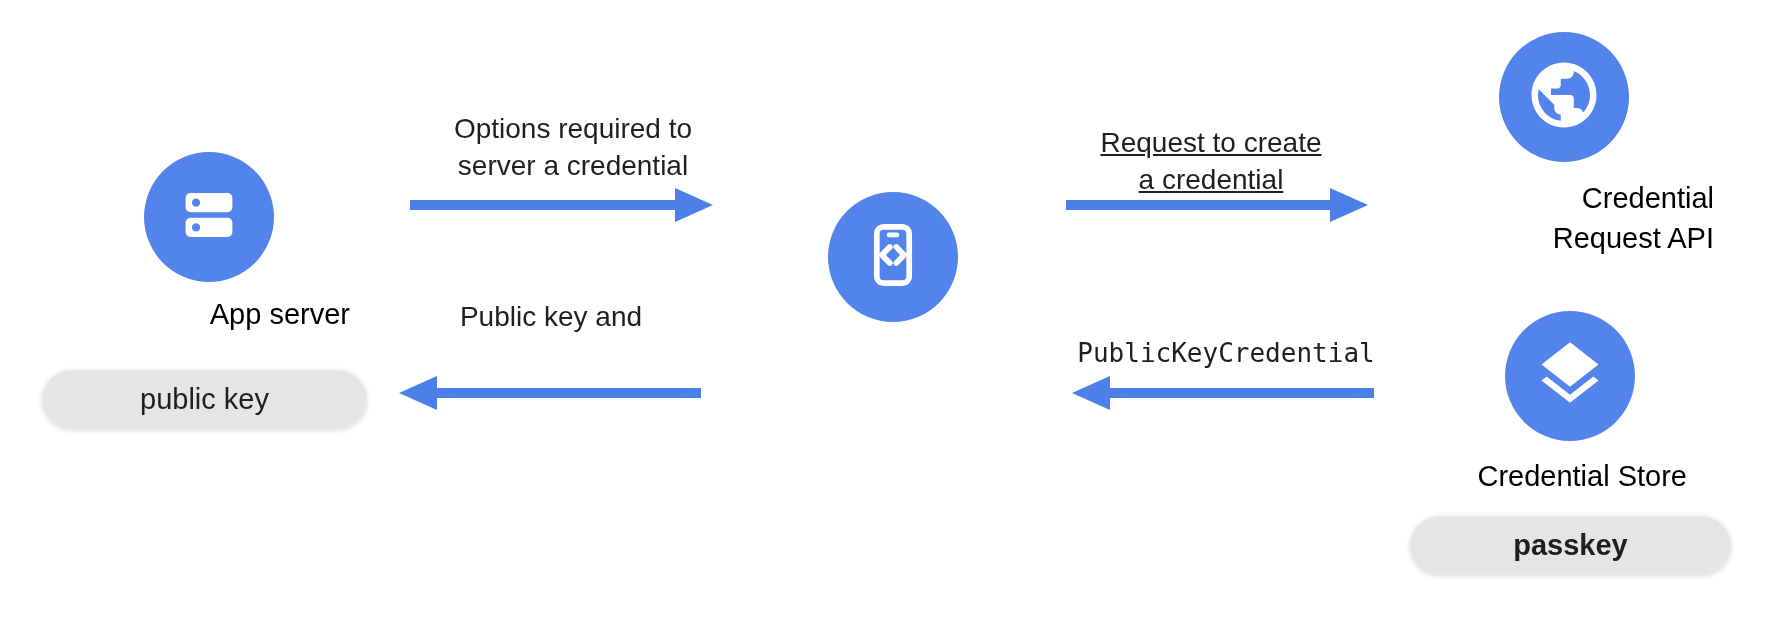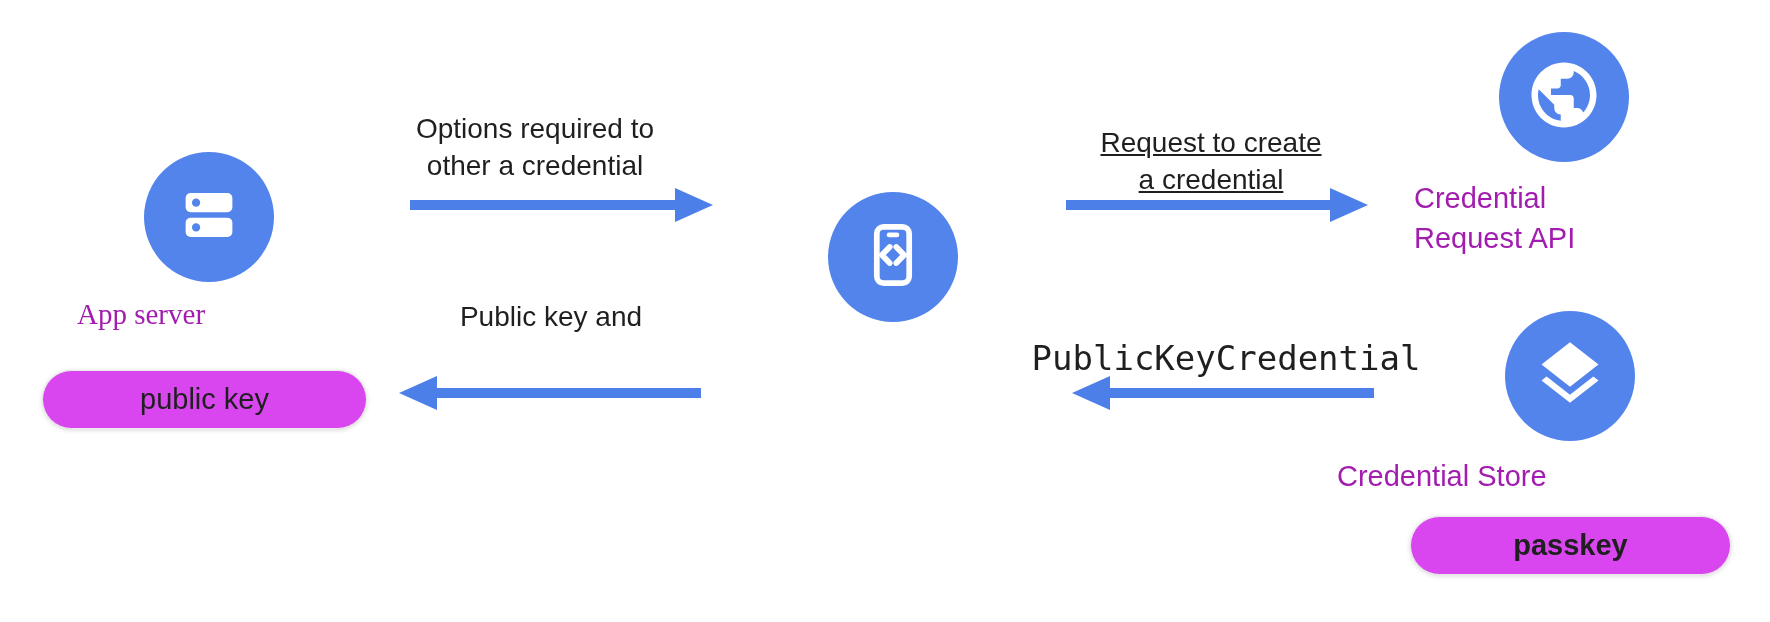--- a/index.html
+++ b/index.html
@@ -17,29 +17,29 @@
     width: 130px;
     height: 130px;
     border-radius: 50%;
     background: #5384EC;
     display: flex;
     align-items: center;
     justify-content: center;
   }
   .node-label {
     position: absolute;
-    text-align: left;
+    text-align: right;
     font-size: 29px;
     font-weight: 500;
-    color: #a21caf;
+    color: #000000;
     line-height: 40px;
   }
   .pill {
     position: absolute;
-    background: #d946ef;
+    background: #e5e5e5;
     border: 1px solid #ececec;
     border-radius: 30px;
     box-shadow: 0 1px 5px rgba(0,0,0,0.16);
     display: flex;
     align-items: center;
     justify-content: center;
     font-size: 29px;
     font-weight: 500;
     color: #1f1f1f;
   }
@@ -70,48 +70,48 @@
     position: absolute;
     text-align: center;
     font-size: 28px;
     line-height: 37px;
     color: #1f1f1f;
   }
   .mono-label {
     position: absolute;
     text-align: center;
     font-family: "DejaVu Sans Mono", monospace;
-    font-size: 34px;
+    font-size: 26px;
     color: #1f1f1f;
   }
 </style>
 </head>
 <body>
 
 <div class="canvas">
 
   <div class="node-circle" style="left:144px; top:152px;">
     <span>
       <svg viewBox="0 0 24 24" width="66" height="66">
         <rect x="3.5" y="4" width="17" height="7" rx="1.8" fill="#ffffff"></rect>
         <rect x="3.5" y="13" width="17" height="7" rx="1.8" fill="#ffffff"></rect>
         <circle cx="7.3" cy="7.5" r="1.5" fill="#5384EC"></circle>
         <circle cx="7.3" cy="16.5" r="1.5" fill="#5384EC"></circle>
       </svg>
     </span>
   </div>
-  <div class="node-label" style="left:77px; top:294px; width:300px;font-family:Liberation Serif, serif;">App server</div>
+  <div class="node-label" style="left:50px; top:294px; width:300px;">App server</div>
 
   <div class="pill" style="left:42px; top:370px; width:323px; height:57px;">
     <span>public key</span>
   </div>
 
-  <div class="arrow-label" style="left:335px; top:110px; width:400px;">
+  <div class="arrow-label" style="left:373px; top:110px; width:400px;">
     <div>Options required to</div>
-    <div>other a credential</div>
+    <div>server a credential</div>
   </div>
   <div class="arrow" style="left:410px; top:188px; width:303px;">
     <div class="bar"></div>
     <div class="head-right"></div>
   </div>
 
   <div class="node-circle" style="left:828px; top:192px;">
     <span>
       <svg viewBox="0 0 24 24" width="72" height="72" fill="none" stroke="#ffffff">
         <rect x="6.6" y="2.6" width="10.8" height="18.8" rx="2.3" stroke-width="1.9"></rect>

